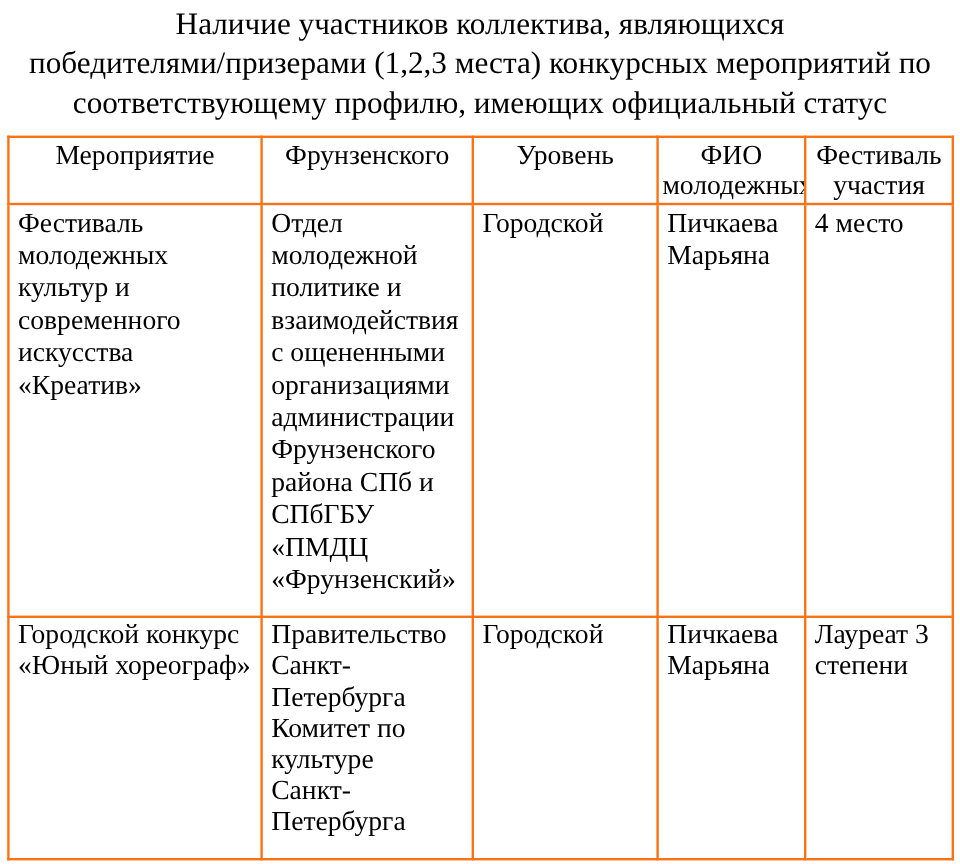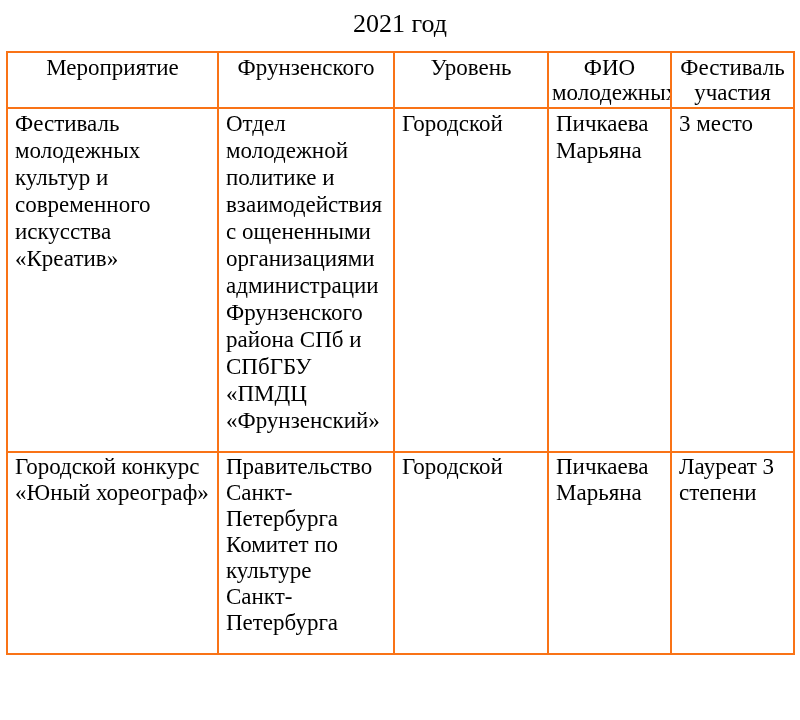--- a/index.html
+++ b/index.html
@@ -58,22 +58,24 @@
   }
   tr.row-compact td {
     line-height: 26px;
   }
 </style>
 </head>
 <body>
 
 <div class="page">
 
+  <h1 class="doc-title">Наличие участников коллектива, являющихся
+победителями/призерами (1,2,3 места) конкурсных мероприятий по
+соответствующему профилю, имеющих официальный статус</h1>
 
-  <div class="doc-year">2021 год</div>
 
   <table class="results">
     <colgroup>
       <col style="width:211px">
       <col style="width:176px">
       <col style="width:154px">
       <col style="width:123px">
       <col style="width:123px">
     </colgroup>
     <thead>
@@ -103,21 +105,21 @@
 организациями
 администрации
 Фрунзенского
 района СПб и
 СПбГБУ
 «ПМДЦ
 «Фрунзенский»</td>
         <td>Городской</td>
         <td>Пичкаева
 Марьяна</td>
-        <td>3 место</td>
+        <td>4 место</td>
       </tr>
       <tr class="row-compact">
         <td>Городской конкурс
 «Юный хореограф»</td>
         <td>Правительство
 Санкт-
 Петербурга
 Комитет по
 культуре
 Санкт-

